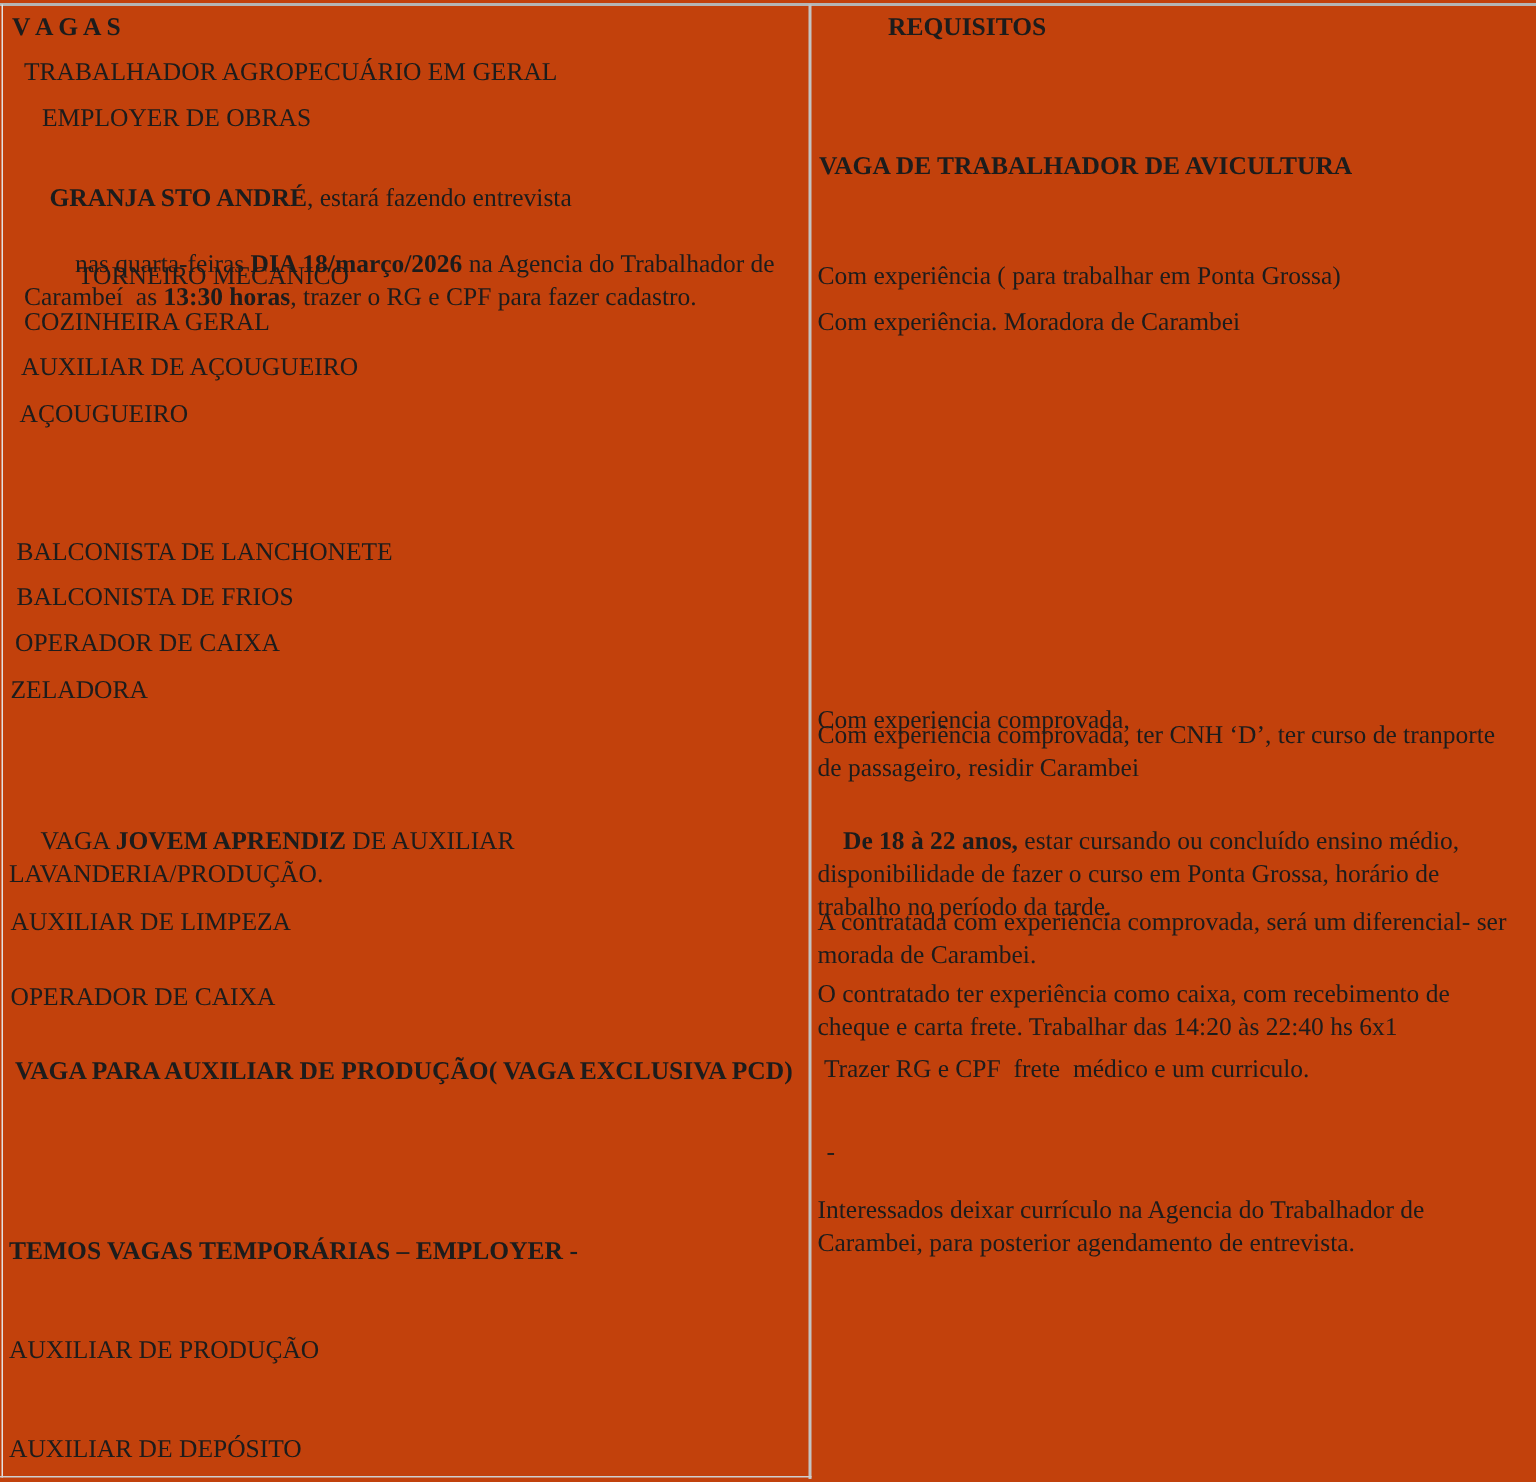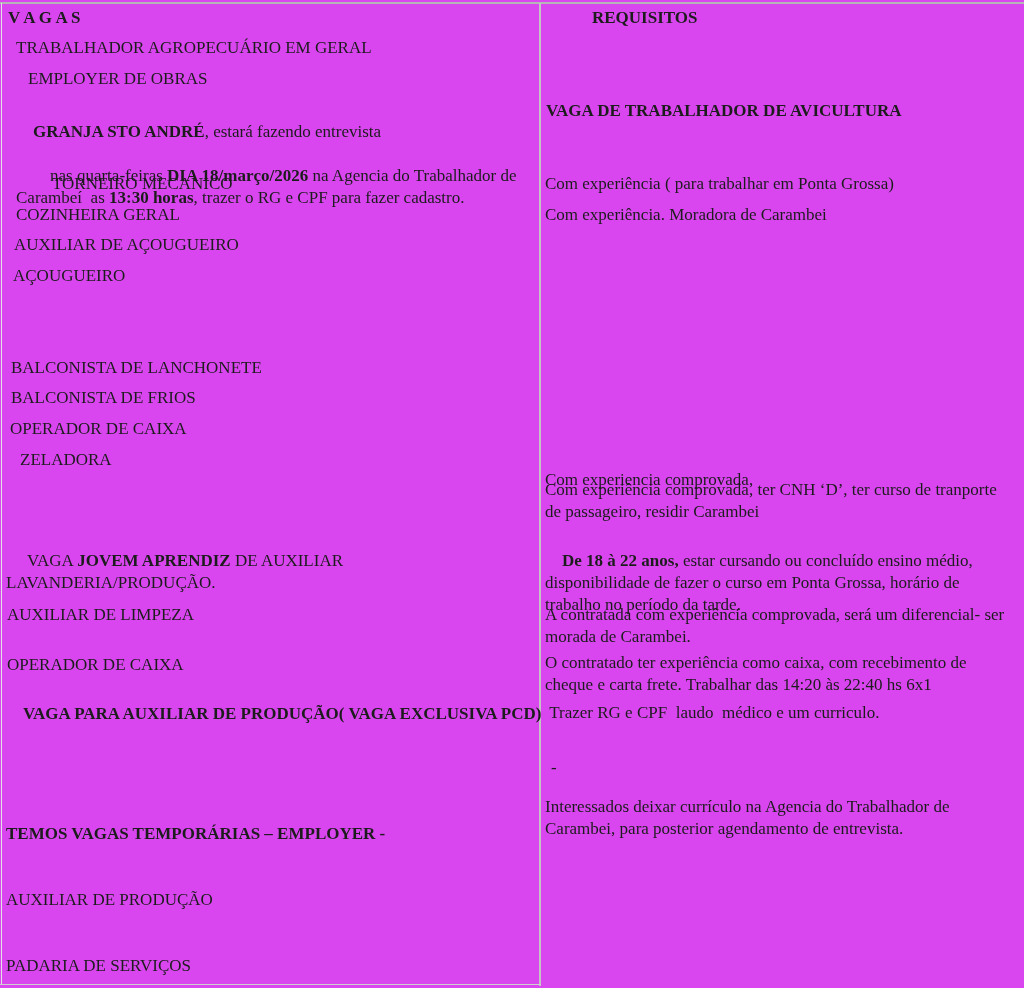--- a/index.html
+++ b/index.html
@@ -1,19 +1,19 @@
 <!DOCTYPE html>
 <html lang="pt"><head>
 <meta charset="utf-8">
 <style>
   html,body{margin:0;padding:0;background:#ffffff;}
   .page{
     position:relative;
     width:1024px;height:988px;
-    background:#d946ef;
+    background:#c2410c;
     font-family:"Liberation Serif","DejaVu Serif",serif;
     font-size:17px;line-height:22px;
     color:#1c1c1c;
     overflow:hidden;
   }
   .t{position:absolute;white-space:pre-wrap;}
   .b{font-weight:bold;}
   .hdr{font-weight:bold;}
   .granja{text-indent:21px;}
   .rule{position:absolute;}
@@ -38,51 +38,51 @@
     <span>    nas quarta-feiras </span><span class="b">DIA 18/março/2026</span><span> na Agencia do Trabalhador de Carambeí  as </span><span class="b">13:30 horas</span><span>, trazer o RG e CPF para fazer cadastro.</span>
   </div>
 
   <div class="t" style="top:173px;left:18px;margin-left:34px;">TORNEIRO MECANICO</div>
   <div class="t" style="top:204px;left:16px;">COZINHEIRA GERAL</div>
   <div class="t" style="top:234px;left:14px;">AUXILIAR DE AÇOUGUEIRO</div>
   <div class="t" style="top:265px;left:13px;">AÇOUGUEIRO</div>
   <div class="t" style="top:357px;left:11px;">BALCONISTA DE LANCHONETE</div>
   <div class="t" style="top:387px;left:11px;">BALCONISTA DE FRIOS</div>
   <div class="t" style="top:418px;left:10px;">OPERADOR DE CAIXA</div>
-  <div class="t" style="top:449px;left:20px;text-align:center;">ZELADORA</div>
+  <div class="t" style="top:449px;left:7px;text-align:center;">ZELADORA</div>
 
   <div class="t" style="top:528px;left:6px;width:528px;">
     <span> VAGA </span><span class="b">JOVEM APRENDIZ</span><span> DE AUXILIAR LAVANDERIA/PRODUÇÃO.</span>
   </div>
 
   <div class="t" style="top:604px;left:7px;">AUXILIAR DE LIMPEZA</div>
   <div class="t" style="top:654px;left:7px;">OPERADOR DE CAIXA</div>
 
-  <div class="t b" style="top:703px;left:23px;width:528px;">VAGA PARA AUXILIAR DE PRODUÇÃO( VAGA EXCLUSIVA PCD)</div>
+  <div class="t b" style="top:703px;left:10px;width:528px;">VAGA PARA AUXILIAR DE PRODUÇÃO( VAGA EXCLUSIVA PCD)</div>
 
   <div class="t" style="top:779px;left:6px;width:528px;">
     <div class="b">TEMOS VAGAS TEMPORÁRIAS – EMPLOYER -</div>
     <div>AUXILIAR DE PRODUÇÃO</div>
-    <div>PADARIA DE SERVIÇOS</div>
+    <div>AUXILIAR DE DEPÓSITO</div>
     
     
   </div>
 
   <div class="t hdr" style="top:7px;left:545px;margin-left:47px;">REQUISITOS</div>
 
   <div class="t b" style="top:100px;left:546px;">VAGA DE TRABALHADOR DE AVICULTURA</div>
 
   <div class="t" style="top:173px;left:545px;width:470px;">Com experiência ( para trabalhar em Ponta Grossa)</div>
   <div class="t" style="top:204px;left:545px;width:470px;">Com experiência. Moradora de Carambei</div>
   <div class="t" style="top:449px;left:545px;width:470px;margin-top:20px;">Com experiencia comprovada,</div>
   <div class="t" style="top:479px;left:545px;width:460px;">Com experiência comprovada, ter CNH ‘D’, ter curso de tranporte de passageiro, residir Carambei</div>
 
   <div class="t" style="top:528px;left:545px;width:470px;">
     <span class="b">De 18 à 22 anos,</span><span> estar cursando ou concluído ensino médio, disponibilidade de fazer o curso em Ponta Grossa, horário de trabalho no período da tarde.</span>
   </div>
 
   <div class="t" style="top:604px;left:545px;width:470px;">A contratada com experiência comprovada, será um diferencial- ser morada de Carambei.</div>
   <div class="t" style="top:652px;left:545px;width:468px;">O contratado ter experiência como caixa, com recebimento de cheque e carta frete. Trabalhar das 14:20 às 22:40 hs 6x1</div>
-  <div class="t" style="top:702px;left:545px;width:470px;"> Trazer RG e CPF  laudo  médico e um curriculo.</div>
+  <div class="t" style="top:702px;left:545px;width:470px;"> Trazer RG e CPF  frete  médico e um curriculo.</div>
   <div class="t" style="top:757px;left:551px;">-</div>
   <div class="t" style="top:796px;left:545px;width:468px;">Interessados deixar currículo na Agencia do Trabalhador de Carambei, para posterior agendamento de entrevista.</div>
 
 </div>
 
 </body></html>

